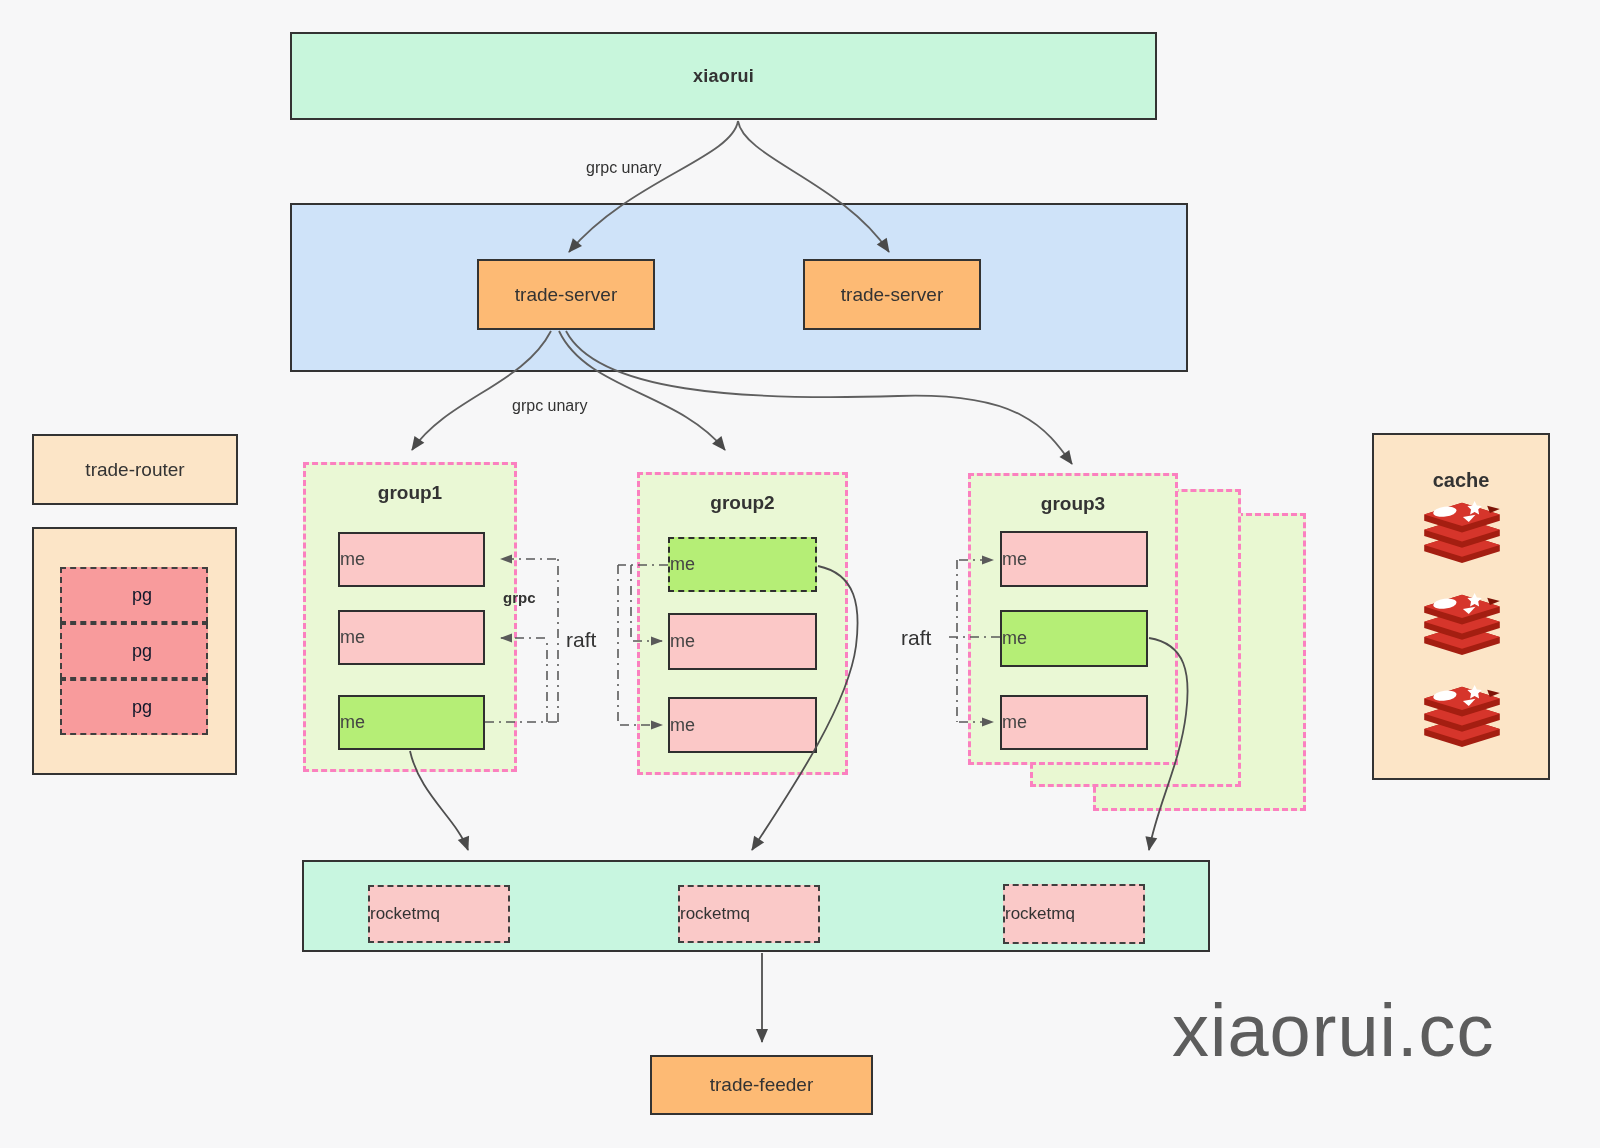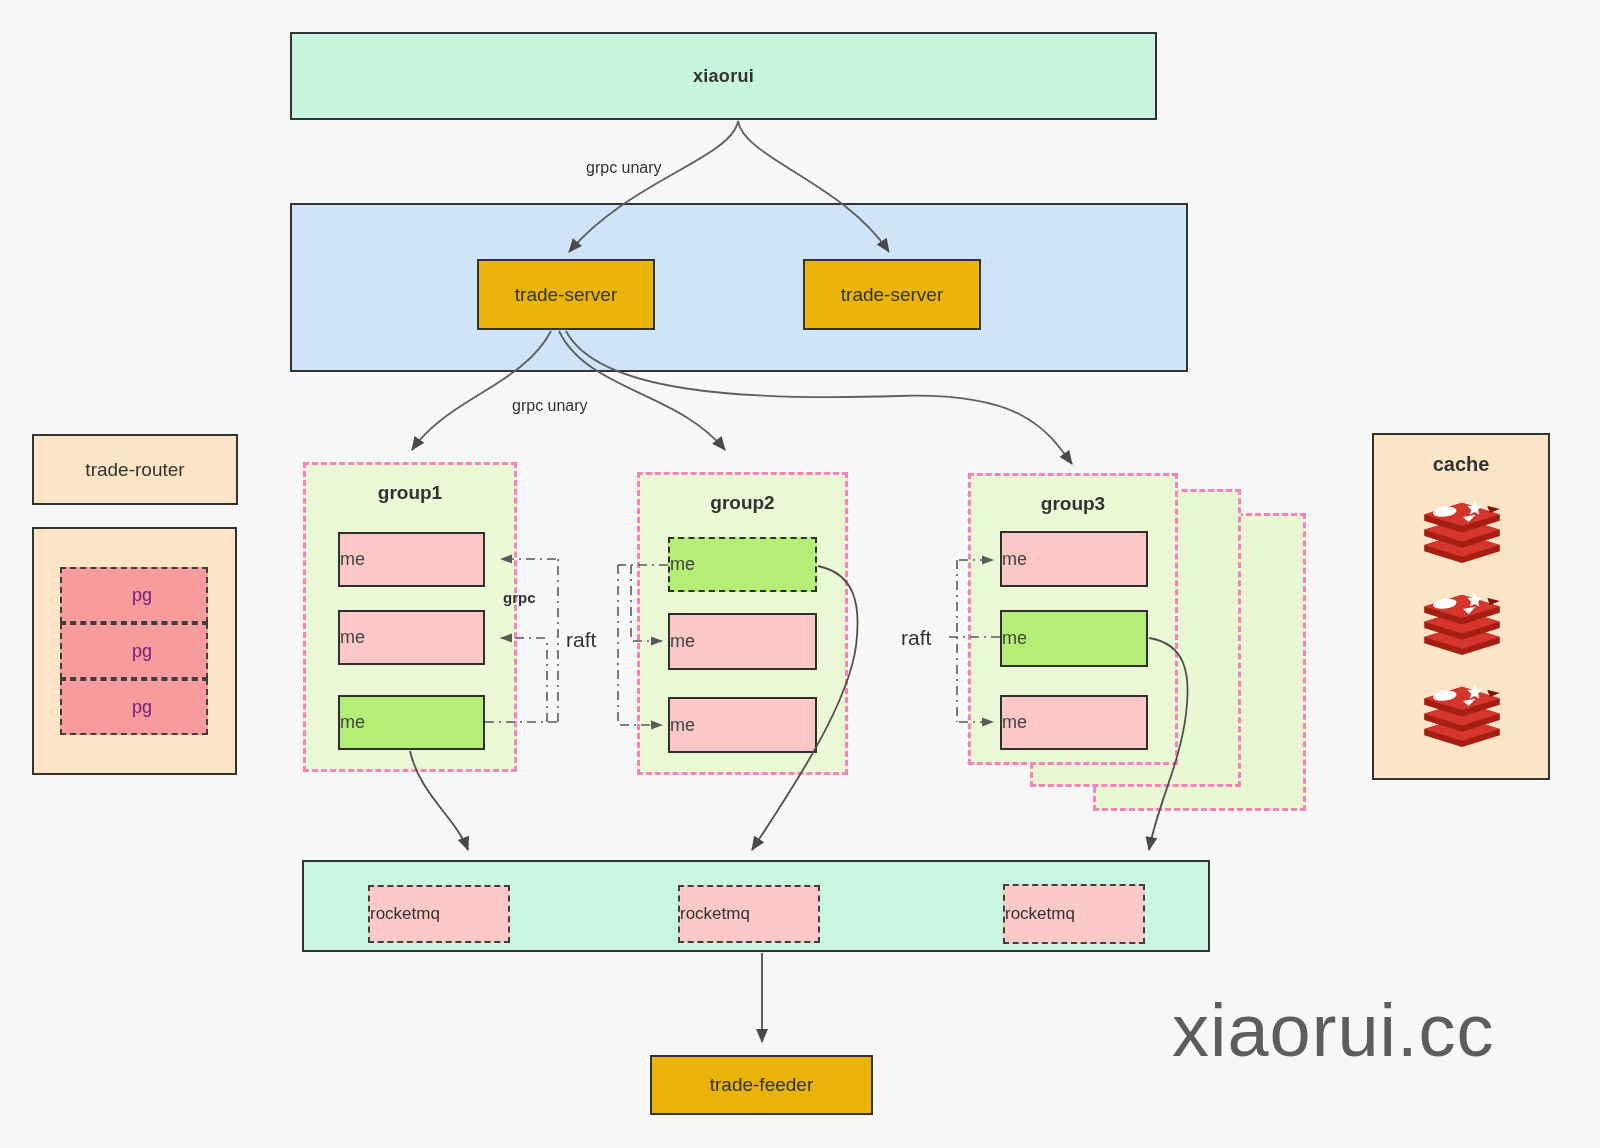--- a/index.html
+++ b/index.html
@@ -3,46 +3,46 @@
 <meta charset="utf-8">
 <style>
   html,body{margin:0;padding:0;background:#f7f7f8;}
   .canvas{position:relative;width:1600px;height:1148px;background:#f7f7f8;
     font-family:"Liberation Sans",sans-serif;overflow:hidden;}
   .box{position:absolute;box-sizing:border-box;display:flex;align-items:center;
     justify-content:center;color:#333;}
   .solid{border:2.5px solid #333;}
   .gateway{background:#c8f6dc;font-weight:600;font-size:18px;letter-spacing:.3px;}
   .bluewrap{background:#cfe3f9;}
-  .pinknode{background:#eab308;font-size:19px;}
+  .pinknode{background:#fdba74;font-size:19px;}
   .mintwrap{background:#c8f6e0;}
   .group{position:absolute;box-sizing:border-box;background:#eaf8d5;
     border:3px dashed #fb80c0;}
   .group-title{position:absolute;left:0;top:17px;width:100%;text-align:center;
     font-weight:700;font-size:19px;color:#333;}
   .stack-layer{position:absolute;box-sizing:border-box;background:#e9f8d2;
     border:3px dashed #fb80c0;}
   .me{position:absolute;box-sizing:border-box;border:2.5px solid #2f2f2f;
     display:flex;align-items:center;justify-content:flex-start;font-size:18px;color:#444;}
   .me-pink{background:#fbc8c7;}
   .me-green{background:#b5ee76;}
   .me-dashdot{border-style:dashed;border-width:2.5px;}
   .peach{background:#fce5c7;}
   .peach-title{font-size:19px;}
   .pgbox{position:absolute;box-sizing:border-box;background:#f89b9c;
     border:2px dashed #3f3f3f;display:flex;align-items:center;justify-content:center;
-    font-size:18px;color:#701a75;padding-left:16px;}
+    font-size:18px;color:#0f172a;padding-left:16px;}
   .mq{position:absolute;box-sizing:border-box;background:#fac9c8;
     border:2px dashed #3f3f3f;display:flex;align-items:center;justify-content:flex-start;
     font-size:17px;color:#333;}
   .lbl{position:absolute;color:#333;white-space:nowrap;}
   .lbl-reg{font-size:16px;}
   .lbl-grpc{font-size:15px;font-weight:700;}
   .lbl-raft{font-size:21px;font-weight:400;}
-  .cache-title{position:absolute;left:0;top:18px;width:100%;text-align:center;
+  .cache-title{position:absolute;left:0;top:34px;width:100%;text-align:center;
     font-weight:700;font-size:20px;color:#333;}
   .redis-icon{position:absolute;}
   .watermark{position:absolute;font-size:74px;color:#5d5d5d;letter-spacing:1px;}
   .overlay{position:absolute;left:0;top:0;pointer-events:none;z-index:60;}
   .hiddefs{position:absolute;width:0;height:0;}
 </style>
 </head>
 <body>
 
 <div class="canvas">

